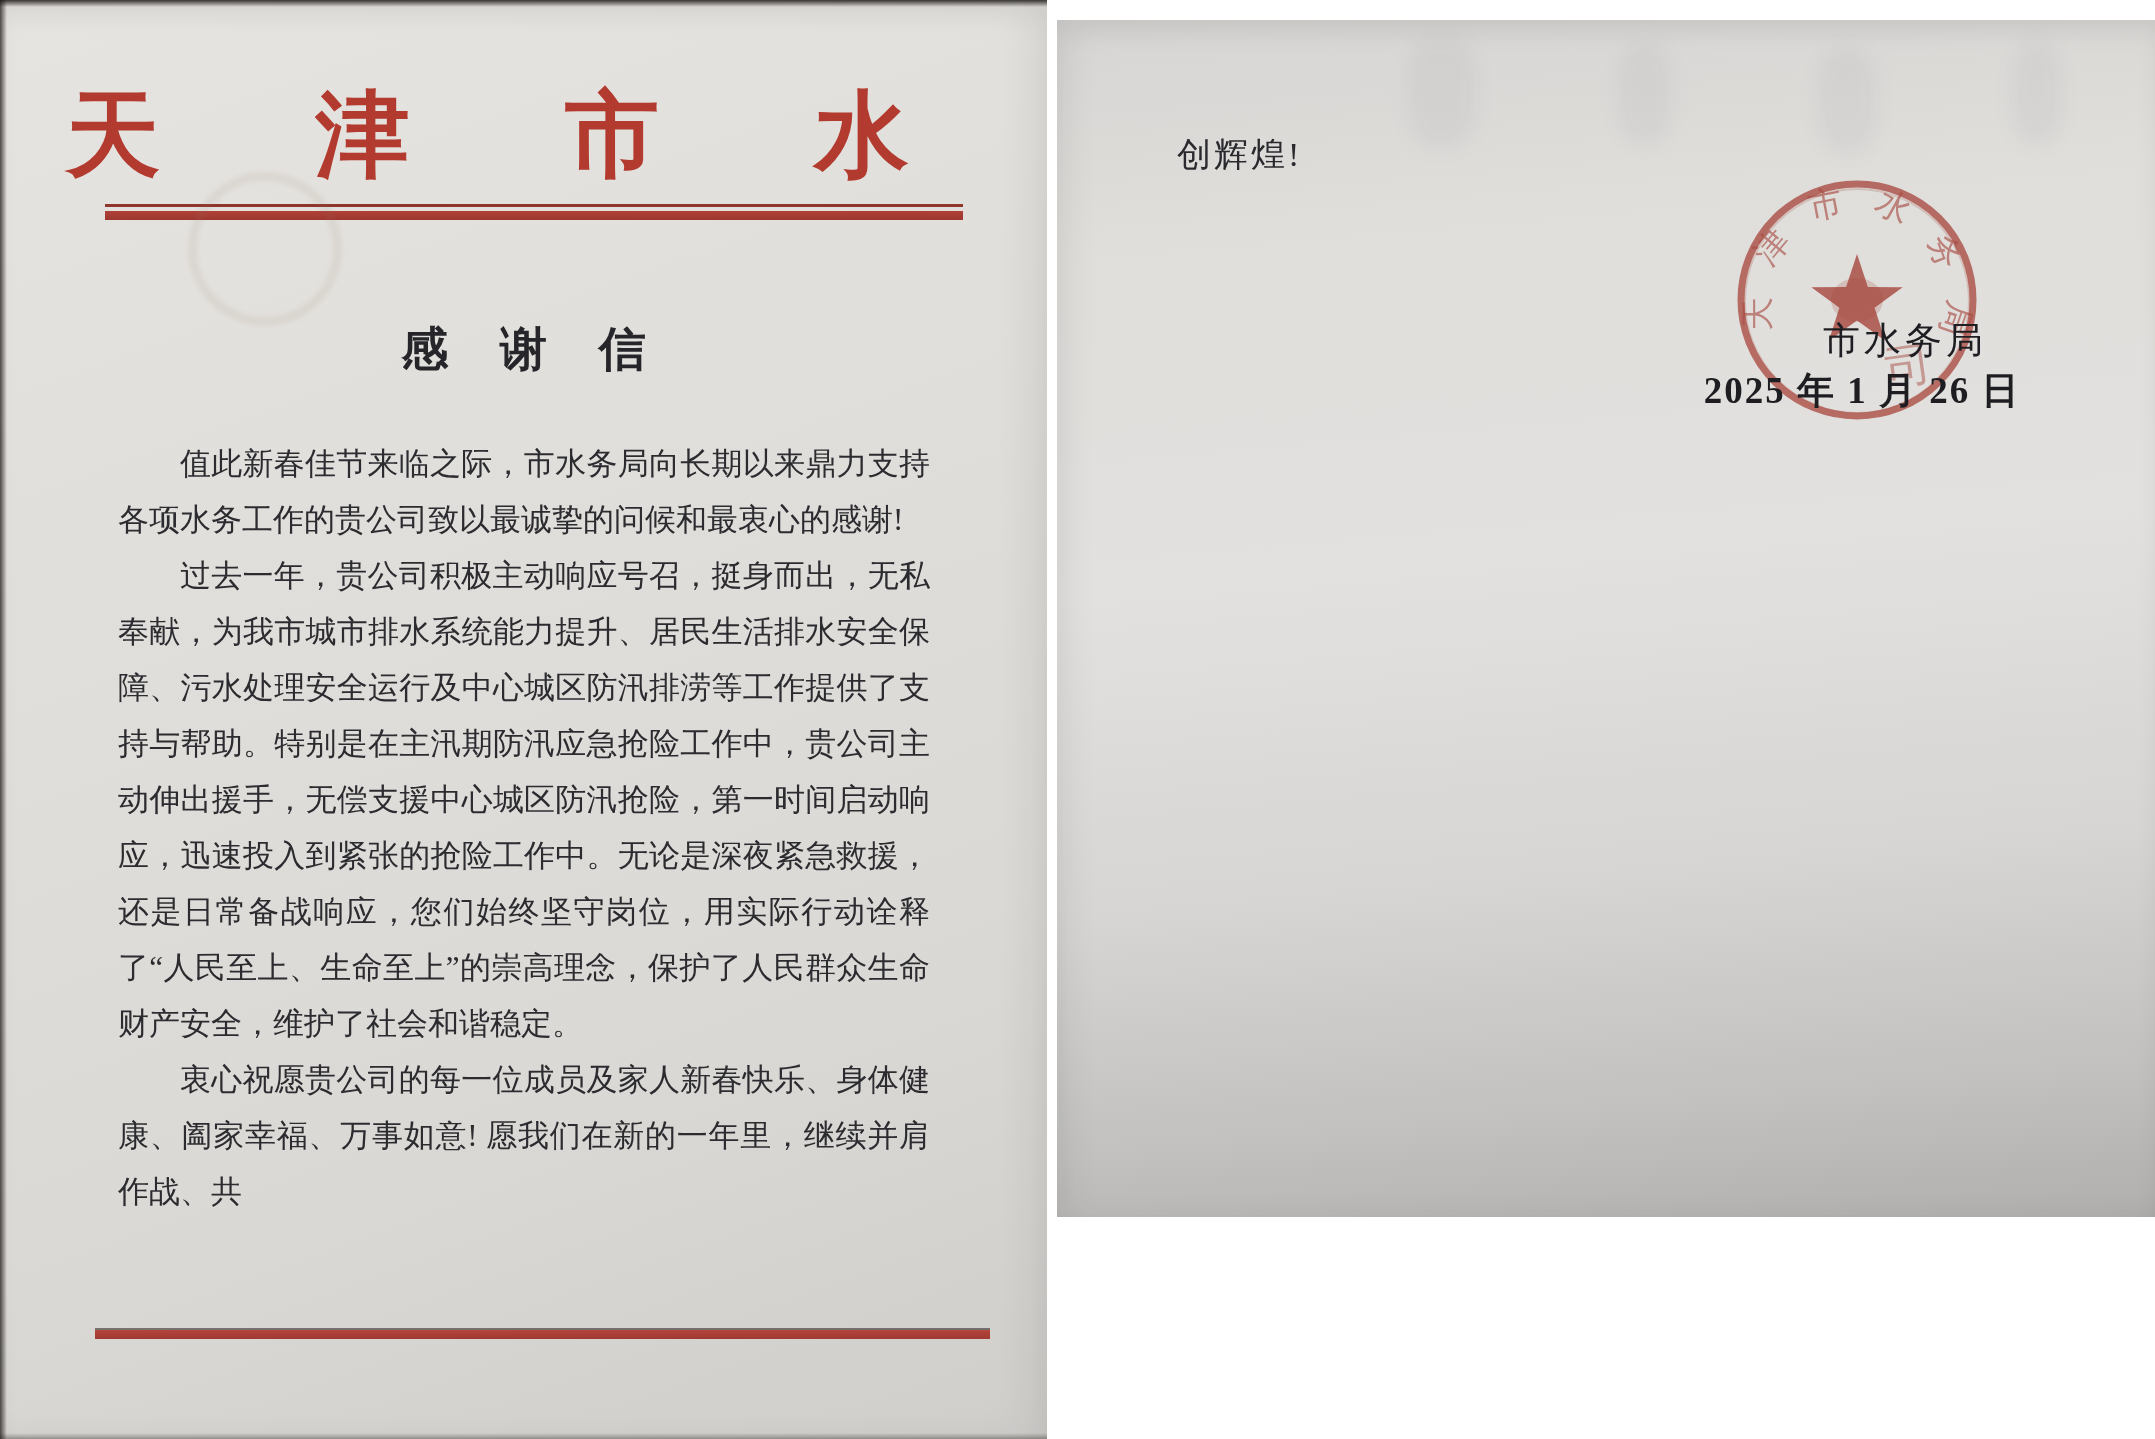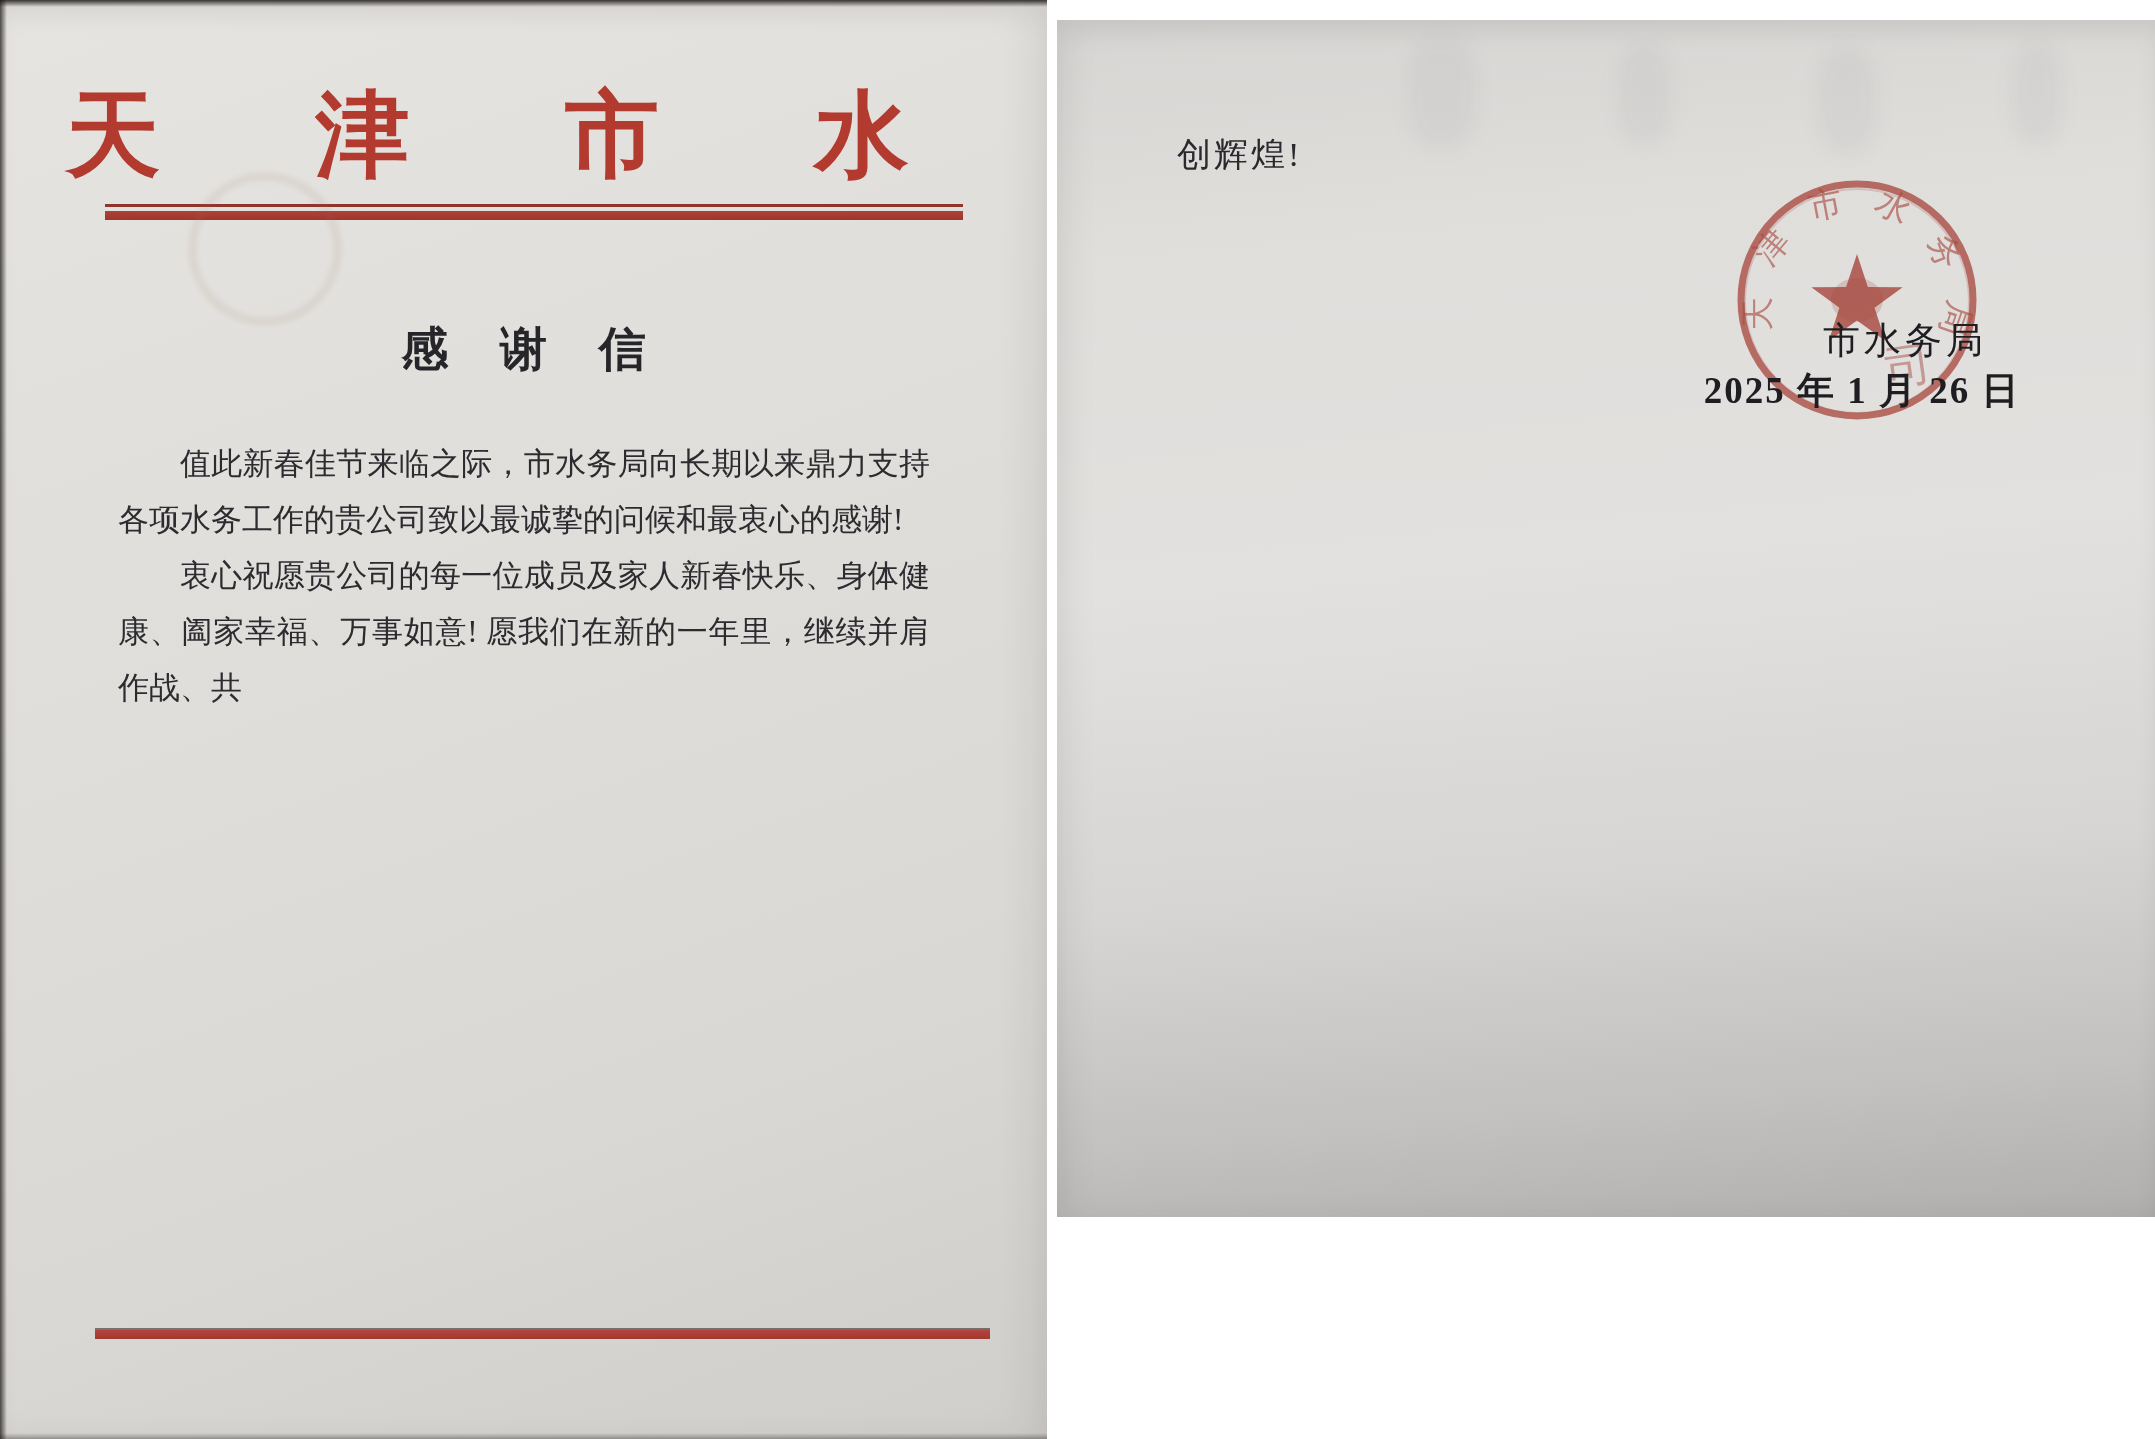--- a/index.html
+++ b/index.html
@@ -65,20 +65,21 @@
       <div class="thin"></div>
       <div class="thick"></div>
     </div>
 
     <div class="watermark-ring"></div>
 
     <div class="letter-title">感 谢 信</div>
 
     <div class="body-text">
       <p class="indent">值此新春佳节来临之际，市水务局向长期以来鼎力支持各项水务工作的贵公司致以最诚挚的问候和最衷心的感谢!</p>
+      <p class="indent">过去一年，贵公司积极主动响应号召，挺身而出，无私奉献，为我市城市排水系统能力提升、居民生活排水安全保障、污水处理安全运行及中心城区防汛排涝等工作提供了支持与帮助。特别是在主汛期防汛应急抢险工作中，贵公司主动伸出援手，无偿支援中心城区防汛抢险，第一时间启动响应，迅速投入到紧张的抢险工作中。无论是深夜紧急救援，还是日常备战响应，您们始终坚守岗位，用实际行动诠释了“人民至上、生命至上”的崇高理念，保护了人民群众生命财产安全，维护了社会和谐稳定。</p>
       <p class="indent">衷心祝愿贵公司的每一位成员及家人新春快乐、身体健康、阖家幸福、万事如意! 愿我们在新的一年里，继续并肩作战、共</p>
     </div>
 
     <div class="rule-bottom">
       <div class="thin"></div>
       <div class="thick"></div>
     </div>
   </div>
 
   <div class="page page-right">

